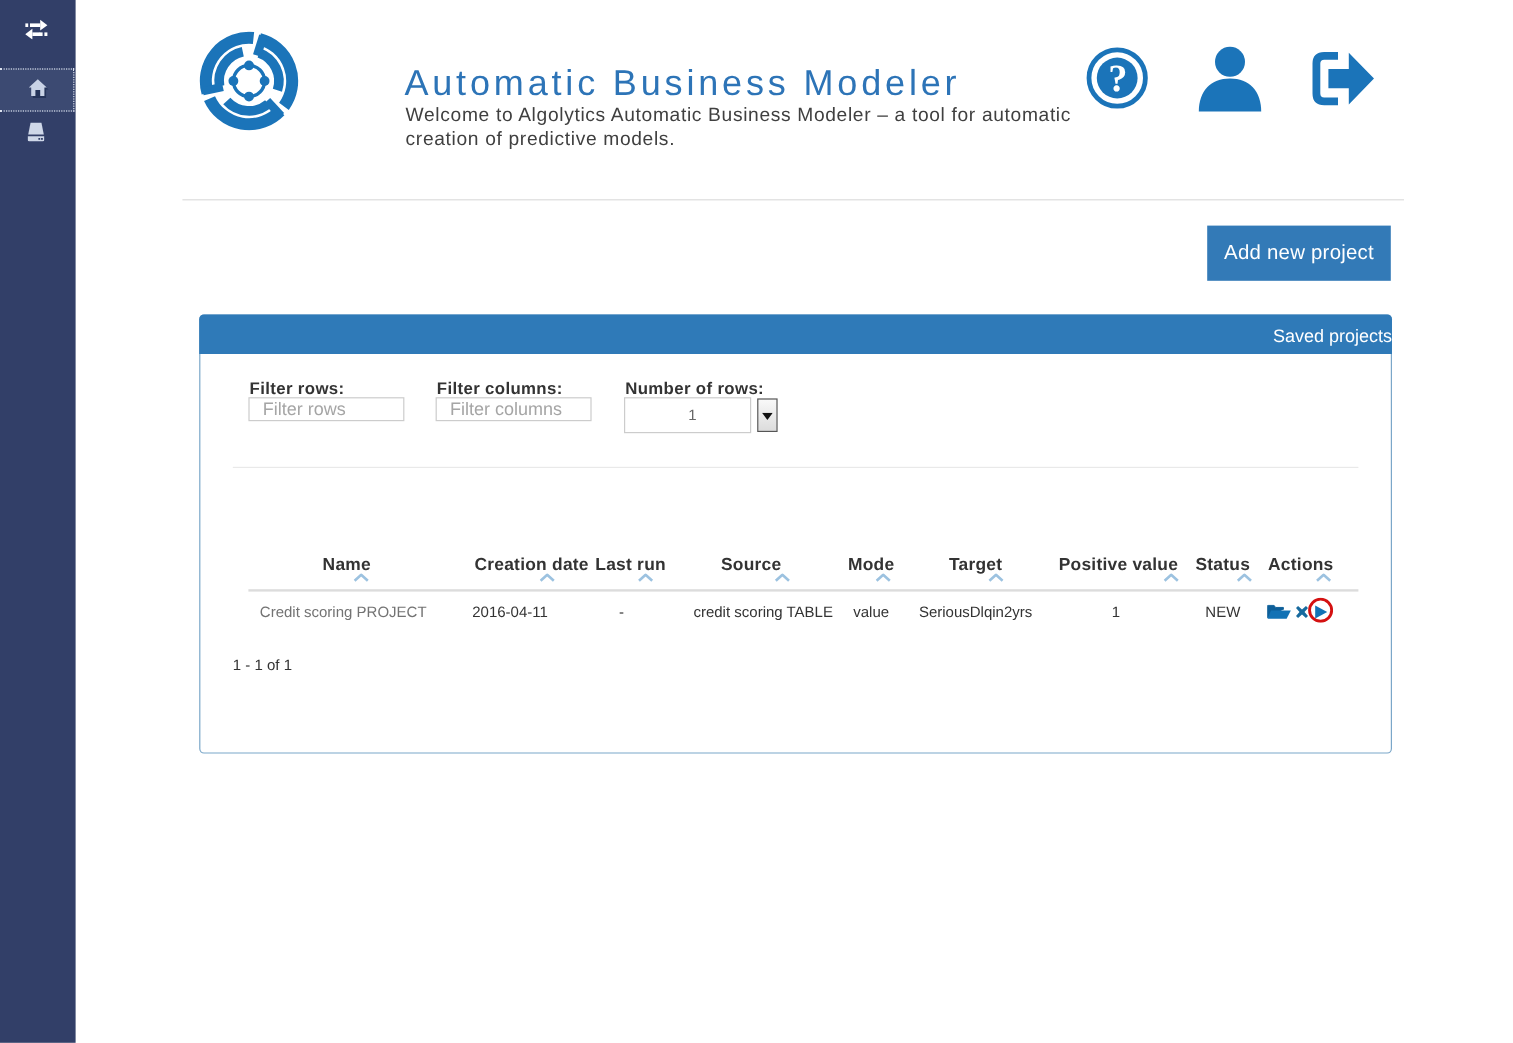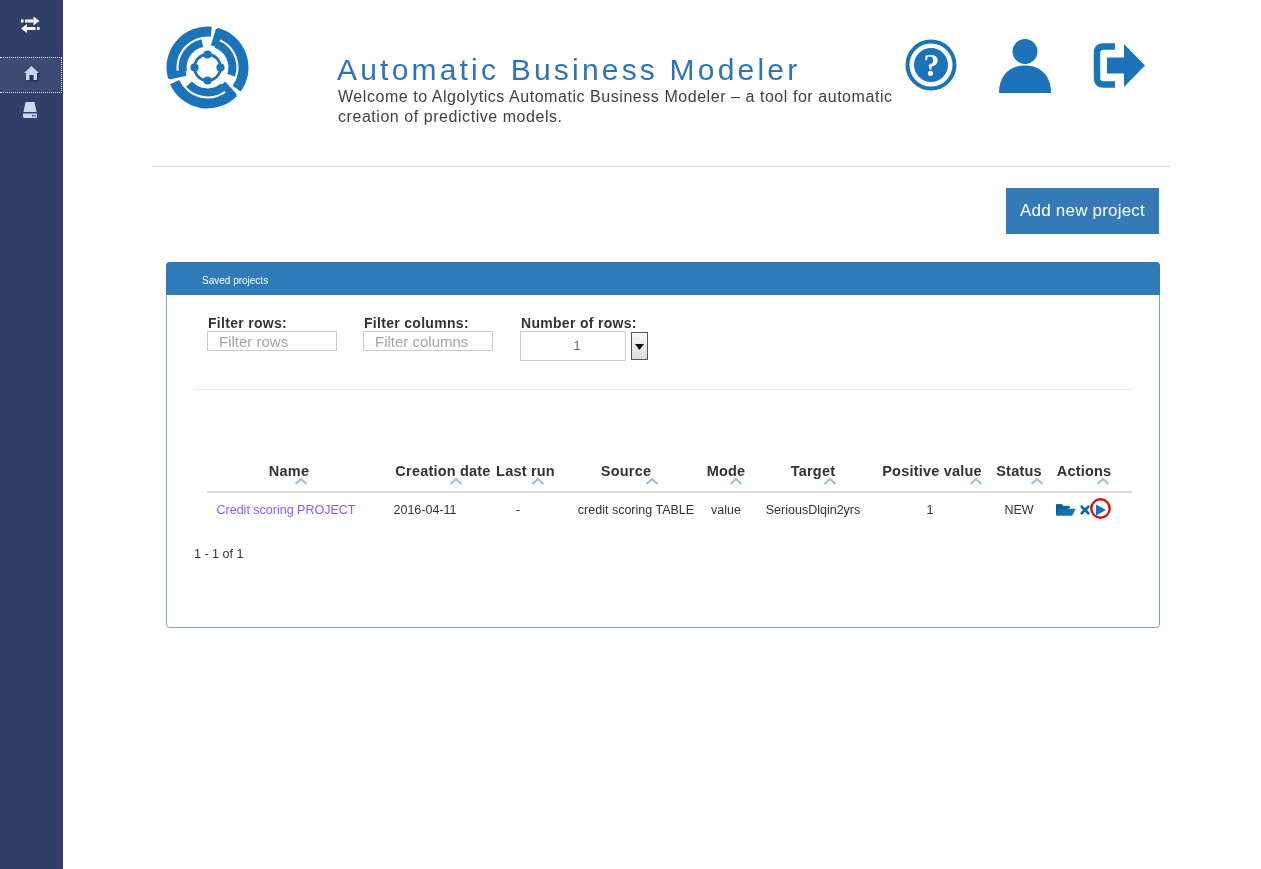--- a/index.html
+++ b/index.html
@@ -13,38 +13,38 @@
 
 #title { position:absolute; left:337px; top:54.5px; font-size:30px; letter-spacing:3.2px; color:#2d74b7; line-height:1; white-space:nowrap; }
 #subtitle { position:absolute; left:338px; top:86.5px; font-size:16px; letter-spacing:0.55px; line-height:20.7px; color:#404040; }
 
 #divider { position:absolute; left:152px; top:166px; width:1018px; height:1px; background:#dddddd; }
 
 #addbtn { position:absolute; left:1006px; top:188px; width:153px; height:46px; background:#337ab7; color:#ffffff; font-size:17px; letter-spacing:0.2px; text-align:center; line-height:46px; }
 
 
 #panel { position:absolute; left:166px; top:262px; width:994px; height:366px; border:1px solid #7ba7c9; border-radius:4px; }
-#panelhead { position:absolute; left:-1px; top:-1px; width:994px; height:33px; background:#2f7ab8; border-radius:4px 4px 0 0; color:#fff; font-size:10px; text-align:left; line-height:37px;padding-left:36px; }
+#panelhead { position:absolute; left:-1px; top:-1px; width:994px; height:33px; background:#2f7ab8; border-radius:4px 4px 0 0; color:#fff; font-size:15px; text-align:right; line-height:37px;padding-left:36px; }
 
 .flabel { position:absolute; top:315.5px; font-size:14px; font-weight:bold; letter-spacing:0.3px; color:#333; line-height:1; white-space:nowrap; }
 .finput { position:absolute; top:331px; width:130px; height:20px; border:1px solid #cccccc; font-size:15px; padding-left:11px; color:#333; background:#fff; border-radius:0; }
 .finput::placeholder { color:#a5a5a5; opacity:1; }
 
 #selbox { position:absolute; left:520px; top:331px; width:106px; height:30px; border:1px solid #cccccc; background:#fff; font-size:12.5px; color:#666; text-align:center; line-height:28px; text-indent:8px; }
 #selbtn { position:absolute; left:631px; top:332px; width:17px; height:28px; border:1px solid #555; background:linear-gradient(#f9f9f9,#dcdcdc); }
 #selbtn svg { position:absolute; left:3px; top:11px; }
 
 #fsep { position:absolute; left:194px; top:389px; width:938px; height:1px; background:#e9e9e9; }
 #hline { position:absolute; left:207px; top:491px; width:925px; height:1.5px; background:#dcdcdc; }
 
 .th { position:absolute; top:463.5px; font-size:14.5px; font-weight:bold; letter-spacing:0.2px; color:#333; transform:translateX(-50%); white-space:nowrap; line-height:1; }
 .caret { position:absolute; top:478px; transform:translateX(-50%); }
 .td { position:absolute; top:504px; font-size:12.5px; color:#333; transform:translateX(-50%); white-space:nowrap; line-height:1; }
 #pagecount { position:absolute; left:194px; top:548px; font-size:12.5px; color:#333; line-height:1; }
-a.link { color:#8b5cf6; text-decoration:none; }
+a.link { color:#737373; text-decoration:none; }
 </style>
 </head>
 <body>
 <div id="sidebar">
 
   <svg class="abs" style="left:21px;top:16px;" width="19" height="17" viewBox="0 0 19 17">
     <g fill="#fff">
       <rect x="0" y="3.5" width="2.5" height="3"></rect>
         <rect x="4" y="3.5" width="2.5" height="3"></rect>
       <rect x="6.5" y="3.5" width="6" height="3"></rect>

